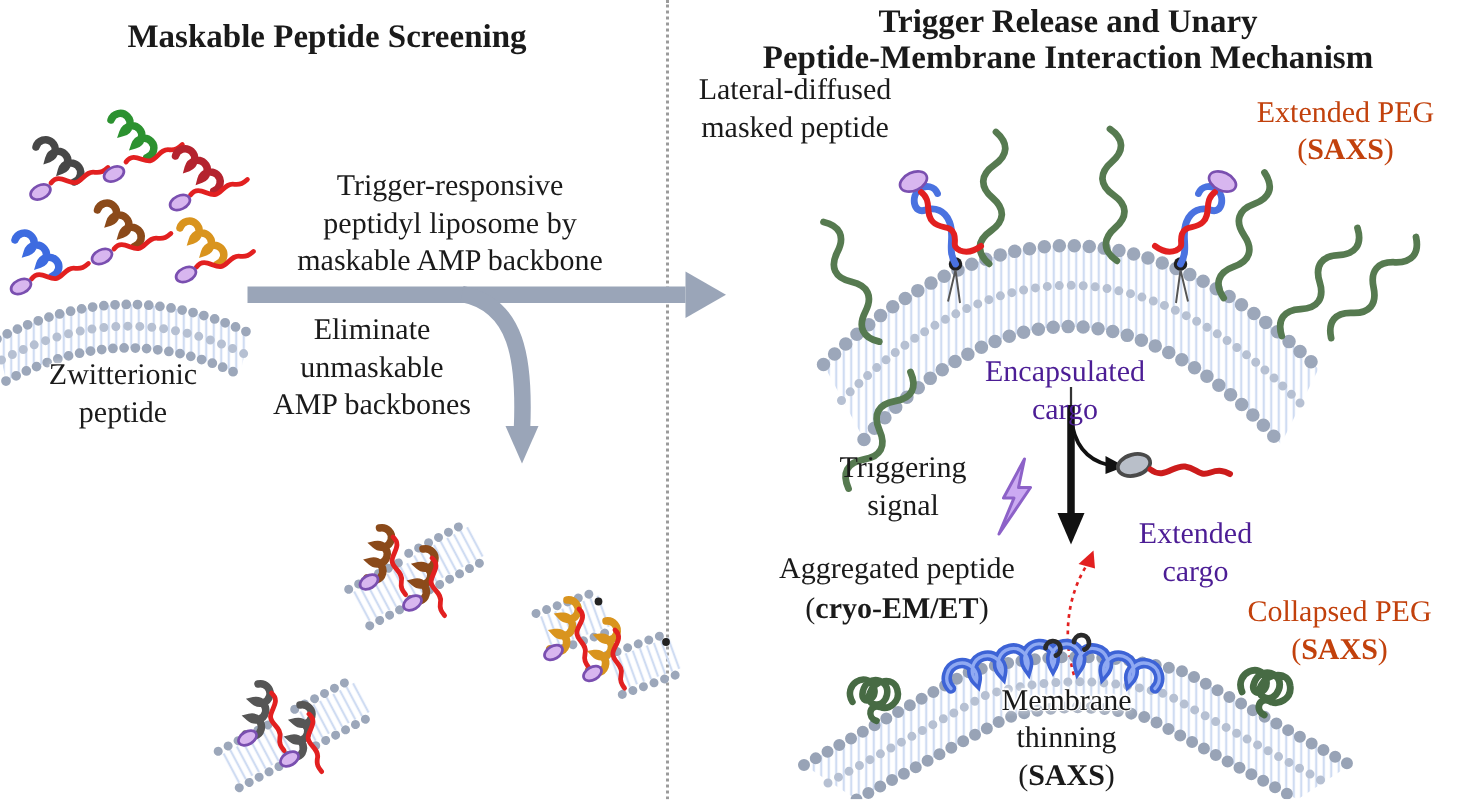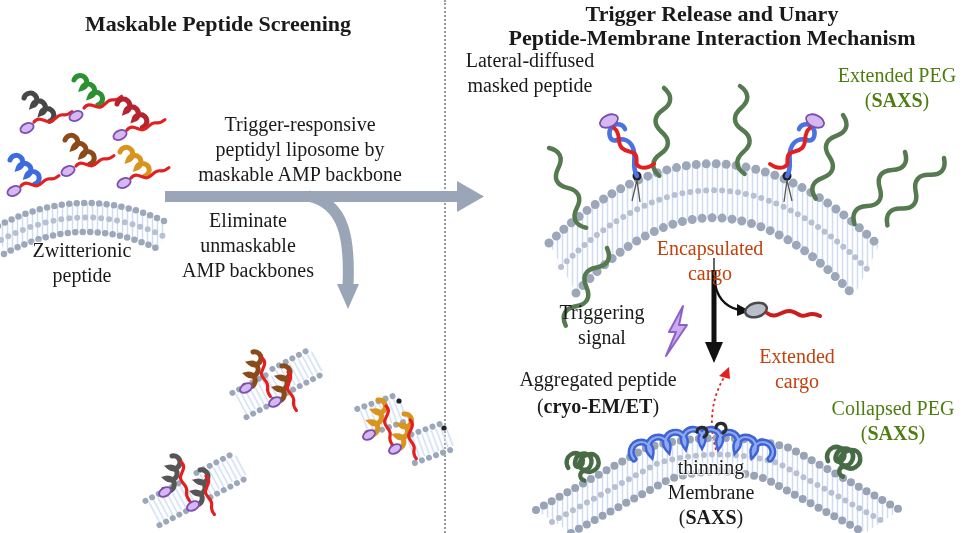--- a/index.html
+++ b/index.html
@@ -3,22 +3,22 @@
 <meta charset="utf-8">
 <style>
   html,body{margin:0;padding:0;background:#fff;}
   .stage{position:relative;width:979px;height:533px;background:#ffffff;
          font-family:Liberation Serif, serif;overflow:hidden;}
   .stage svg.canvas{position:absolute;left:0;top:0;z-index:1;}
   .txt{position:absolute;z-index:2;transform:translateX(-50%);text-align:center;
        font-size:20px;color:#1a1a1a;white-space:nowrap;line-height:25px;}
   .bold{font-weight:bold;}
   .title{font-size:22px;font-weight:bold;line-height:24px;}
-  .red{color:#c2410c;}
-  .green{color:#4d7c0f;}
+  .red{color:#4c1d95;}
+  .green{color:#c2410c;}
   .halo{text-shadow:0 1px 0 #fff,0 -1px 0 #fff,1px 0 0 #fff,-1px 0 0 #fff,0 0 5px #fff,0 0 5px #fff;}
   .divider{position:absolute;z-index:0;left:444px;top:0;height:533px;width:0;
            border-left:2px dotted #9b9b9b;}
   
   .coil{stroke:currentColor;stroke-width:5;stroke-linecap:round;}
   .rt{stroke:#e22020;stroke-width:3.2;stroke-linecap:round;}
   .peg{stroke:#567a50;stroke-width:4.5;stroke-linecap:round;fill:none;}
   .cpeg{stroke:#476b44;stroke-width:3.8;stroke-linecap:round;fill:none;}
   .bd{stroke:#9ca7ba;stroke-width:9;stroke-dasharray:0 10;stroke-linecap:round;fill:none;}
   .bd-m{stroke:#b6c0d2;stroke-width:6;stroke-dasharray:0 8;stroke-linecap:round;fill:none;}
@@ -246,18 +246,18 @@
     <div>Aggregated peptide</div>
     <div><span>(</span><span class="bold">cryo-EM/ET</span><span>)</span></div>
   </div>
 
   <div class="txt green halo" style="left:893px;top:396px;">
     <div>Collapsed PEG</div>
     <div><span>(</span><span class="bold">SAXS</span><span>)</span></div>
   </div>
 
   <div class="txt halo" style="left:711px;top:455px;">
+    <div>Membrane</div>
     <div>thinning</div>
-    <div>Membrane</div>
     <div><span>(</span><span class="bold">SAXS</span><span>)</span></div>
   </div>
 
 </div>
 
 </body></html>

